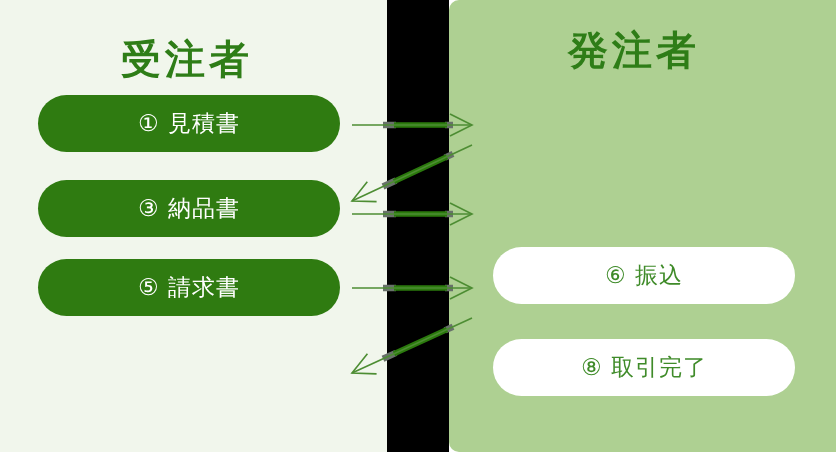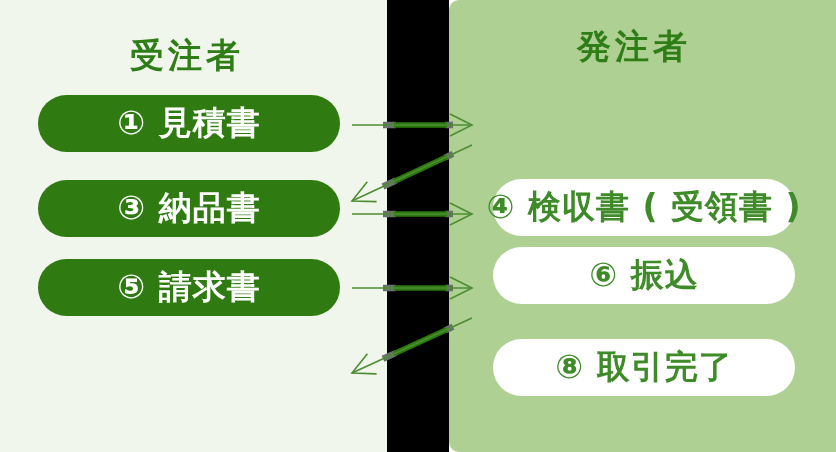--- a/index.html
+++ b/index.html
@@ -17,50 +17,49 @@
   .canvas{
     position:relative;width:836px;height:452px;overflow:hidden;
     background:var(--page-bg);
     font-family:"DejaVu Sans","Liberation Sans",sans-serif;
   }
   .panel-left{position:absolute;left:0;top:0;width:449px;height:452px;background:var(--left-bg);border-bottom-right-radius:14px;}
   .divider{position:absolute;left:387px;top:0;width:62px;height:452px;background:var(--divider);}
   .panel-right{position:absolute;left:449px;top:0;width:387px;height:452px;background:var(--right-bg);border-top-left-radius:10px;border-bottom-left-radius:10px;}
   .col-title{
     position:absolute;width:302px;text-align:center;
-    font-size:34px;font-weight:700;letter-spacing:4px;color:var(--title);
+    font-size:40px;font-weight:700;letter-spacing:4px;color:var(--title);
     line-height:1.1;white-space:nowrap;
   }
   .col-title.left{left:36px;top:37px;}
   .col-title.right{left:483px;top:28px;}
   .pill{
     position:absolute;width:302px;height:57px;border-radius:29px;
     display:flex;align-items:center;justify-content:center;
-    font-size:33px;font-weight:700;letter-spacing:1px;white-space:nowrap;
+    font-size:23px;font-weight:400;letter-spacing:1px;white-space:nowrap;
   }
   .pill.dark{left:38px;background:var(--dark-pill);color:var(--dark-pill-text);}
   .pill.light{left:493px;background:var(--light-pill);color:var(--light-pill-text);}
   #arrows{position:absolute;left:0;top:0;width:836px;height:452px;pointer-events:none;}
 </style>
 </head>
 <body>
 
 <div class="canvas">
   <div class="panel-left"></div>
   <div class="divider"></div>
   <div class="panel-right"></div>
 
   <div class="col-title left">受注者</div>
   <div class="col-title right">発注者</div>
 
   <div class="pill dark" style="top:95px">① 見積書</div>
   <div class="pill dark" style="top:180px">③ 納品書</div>
   <div class="pill dark" style="top:259px">⑤ 請求書</div>
 
-  <div class="pill light" style="top:179px">④ 検収書 ( 受領書 )</div>
   <div class="pill light" style="top:247px">⑥ 振込</div>
   <div class="pill light" style="top:339px">⑧ 取引完了</div>
 
   <svg id="arrows" viewBox="0 0 836 452" xmlns="http://www.w3.org/2000/svg">
       <defs>
         <marker id="ah" viewBox="-26 -14 28 28" markerWidth="28" markerHeight="28" refX="0" refY="0" orient="auto" markerUnits="userSpaceOnUse">
           <path d="M-22,-11 L0,0 L-22,11" fill="none" stroke="#4d8d33" stroke-width="1.6"></path>
         </marker>
       </defs>
       <line x1="383" y1="125" x2="396" y2="125" stroke="#68716a" stroke-width="6.5"></line>

